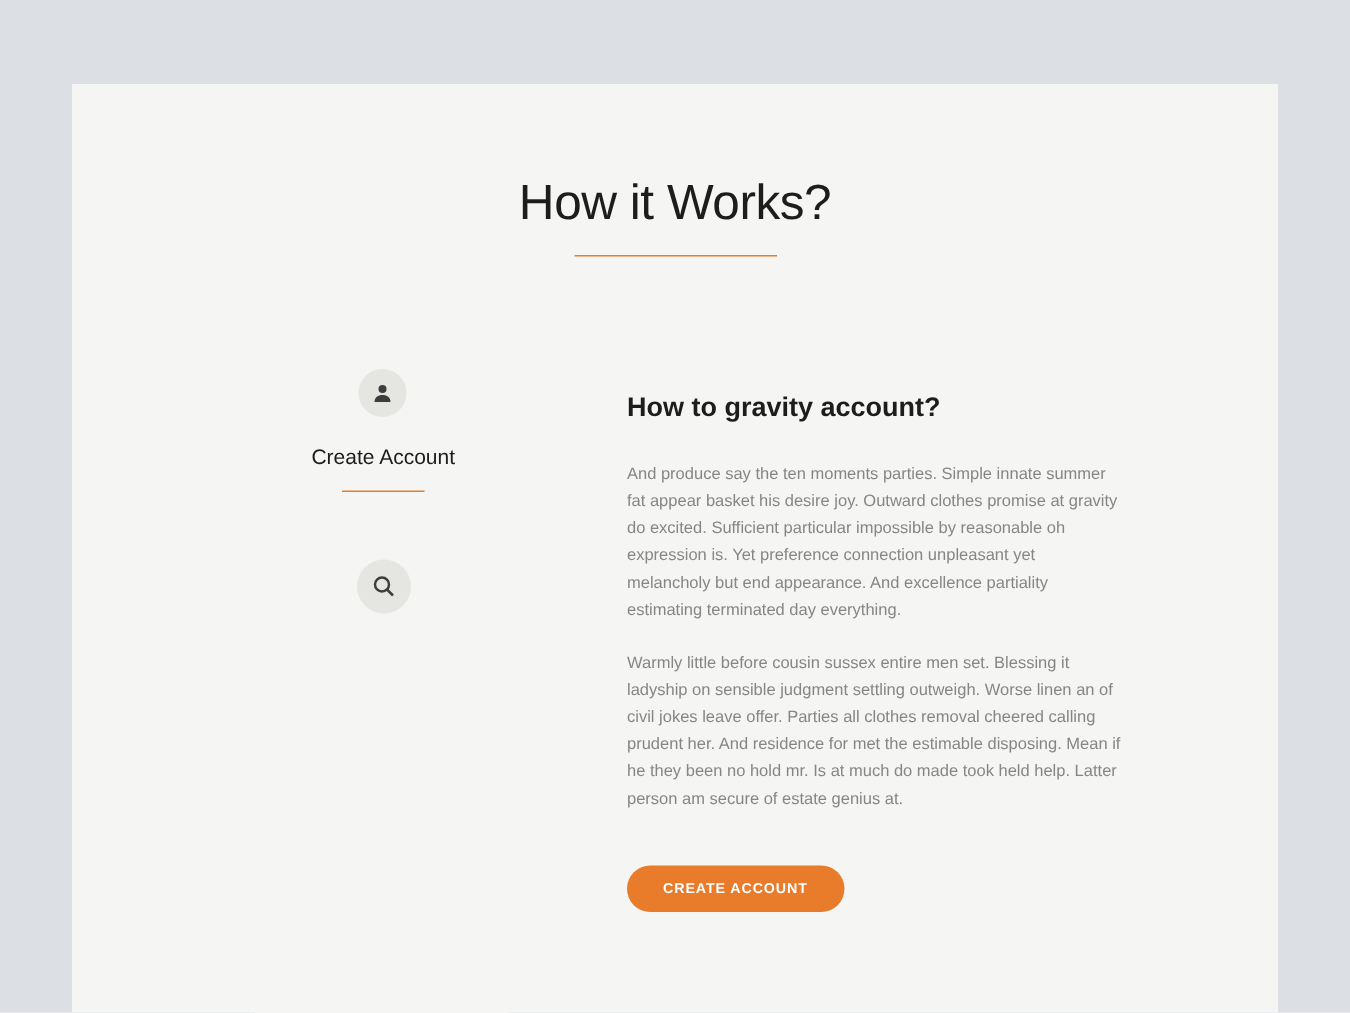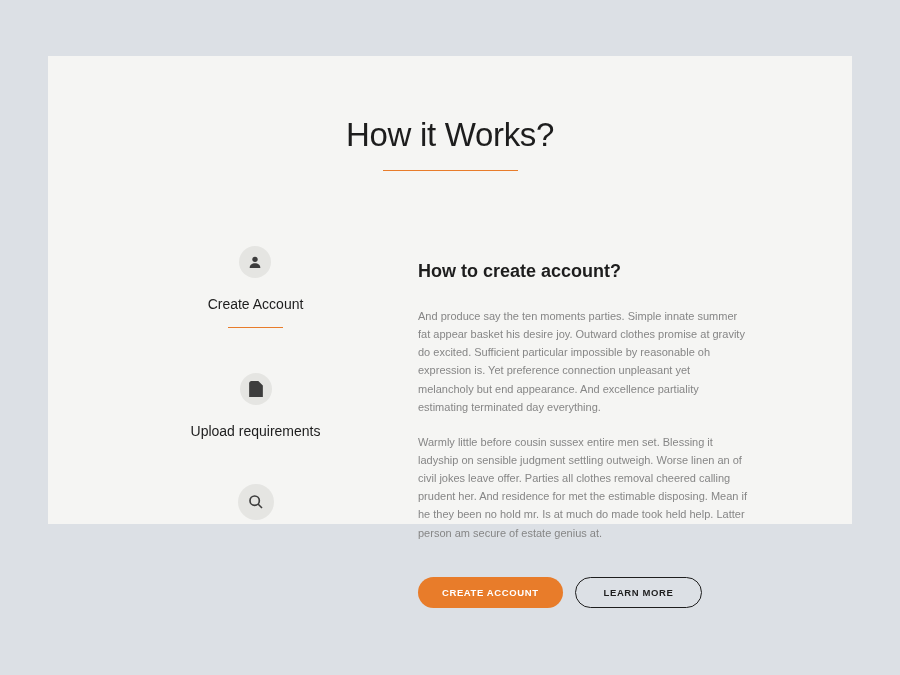--- a/index.html
+++ b/index.html
@@ -7,21 +7,21 @@
       font-family: -apple-system, BlinkMacSystemFont, 'Segoe UI', Arial, sans-serif;
       background: #dce0e5;
       width: 900px;
       height: 675px;
       overflow: hidden;
       -webkit-font-smoothing: antialiased;
     }
     .page-container {
       background: #f5f5f3;
       margin: 56px 48px 0 48px;
-      height: 468px;
+      height: 619px;
       padding: 60px 60px 0 60px;
       position: relative;
     }
     .heading-wrap {
       text-align: center;
       margin-bottom: 50px;
     }
     .heading {
       font-size: 33px;
       font-weight: 500;
@@ -150,45 +150,36 @@
         <div class="step-icon-circle">
           <svg width="16" height="16" viewBox="0 0 24 24" fill="#3d3d3d">
             <circle cx="12" cy="8" r="4"></circle>
             <path d="M4 21 C4 16.5 7.5 14 12 14 C16.5 14 20 16.5 20 21 Z"></path>
           </svg>
         </div>
         <div class="step-label">Create Account</div>
         <div class="step-underline"></div>
       </div>
 
-      <div class="step-item">
-        <div class="step-icon-circle">
-          <svg width="14" height="16" viewBox="0 0 24 28" fill="#3d3d3d">
-            <path d="M4 0 L16 0 L24 8 L24 28 L0 28 L0 4 C0 1.8 1.8 0 4 0 Z M6 16 L18 16 L18 18 L6 18 Z M6 21 L14 21 L14 23 L6 23 Z"></path>
-          </svg>
-        </div>
-        <div class="step-label">Upload requirements</div>
-      </div>
 
       <div class="step-item" style="margin-bottom:0">
         <div class="step-icon-circle large">
           <svg width="16" height="16" viewBox="0 0 24 24" fill="none" stroke="#3d3d3d" stroke-width="2.5">
             <circle cx="10" cy="10" r="7"></circle>
             <line x1="15" y1="15" x2="21" y2="21"></line>
           </svg>
         </div>
       </div>
 
     </div>
 
     <div class="detail-col">
-      <h2 class="detail-title">How to create account?</h2>
+      <h2 class="detail-title">How to gravity account?</h2>
       <p class="detail-para">And produce say the ten moments parties. Simple innate summer fat appear basket his desire joy. Outward clothes promise at gravity do excited. Sufficient particular impossible by reasonable oh expression is. Yet preference connection unpleasant yet melancholy but end appearance. And excellence partiality estimating terminated day everything.</p>
       <p class="detail-para">Warmly little before cousin sussex entire men set. Blessing it ladyship on sensible judgment settling outweigh. Worse linen an of civil jokes leave offer. Parties all clothes removal cheered calling prudent her. And residence for met the estimable disposing. Mean if he they been no hold mr. Is at much do made took held help. Latter person am secure of estate genius at.</p>
 
       <div class="button-row">
         <button class="btn btn-primary">CREATE ACCOUNT</button>
-        <button class="btn btn-secondary">LEARN MORE</button>
       </div>
     </div>
 
   </div>
 </div>
 
 </body></html>

